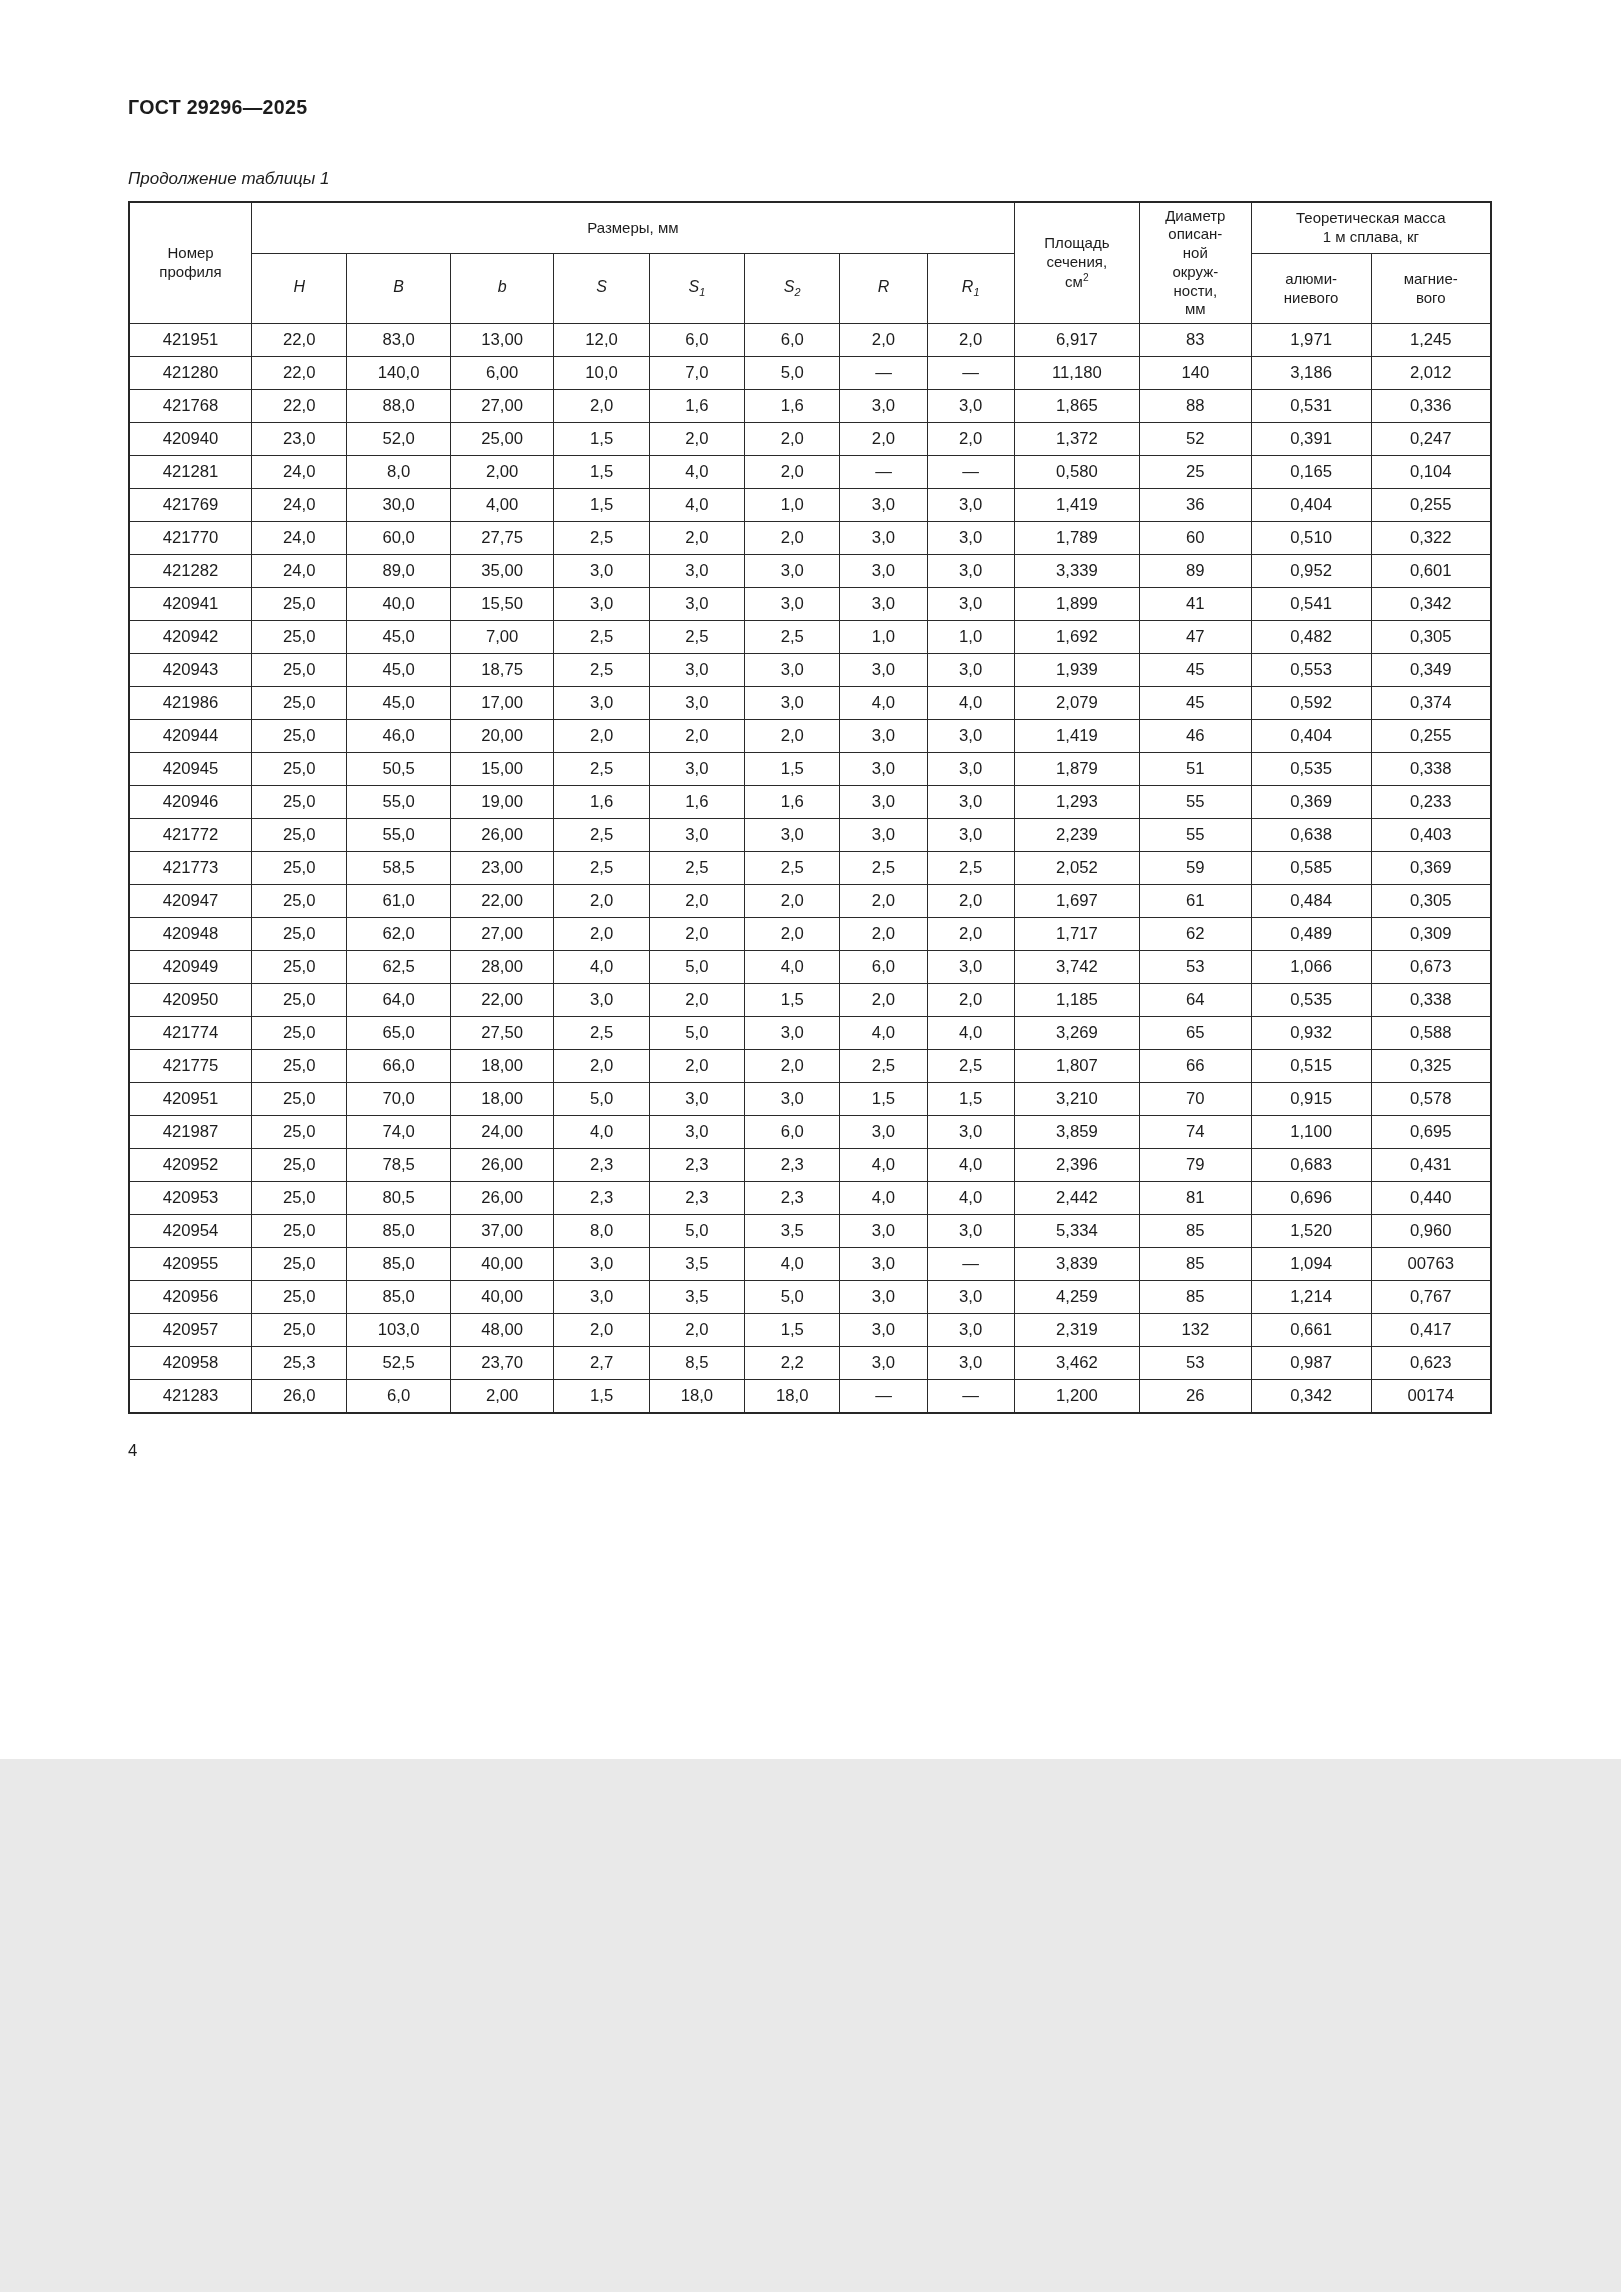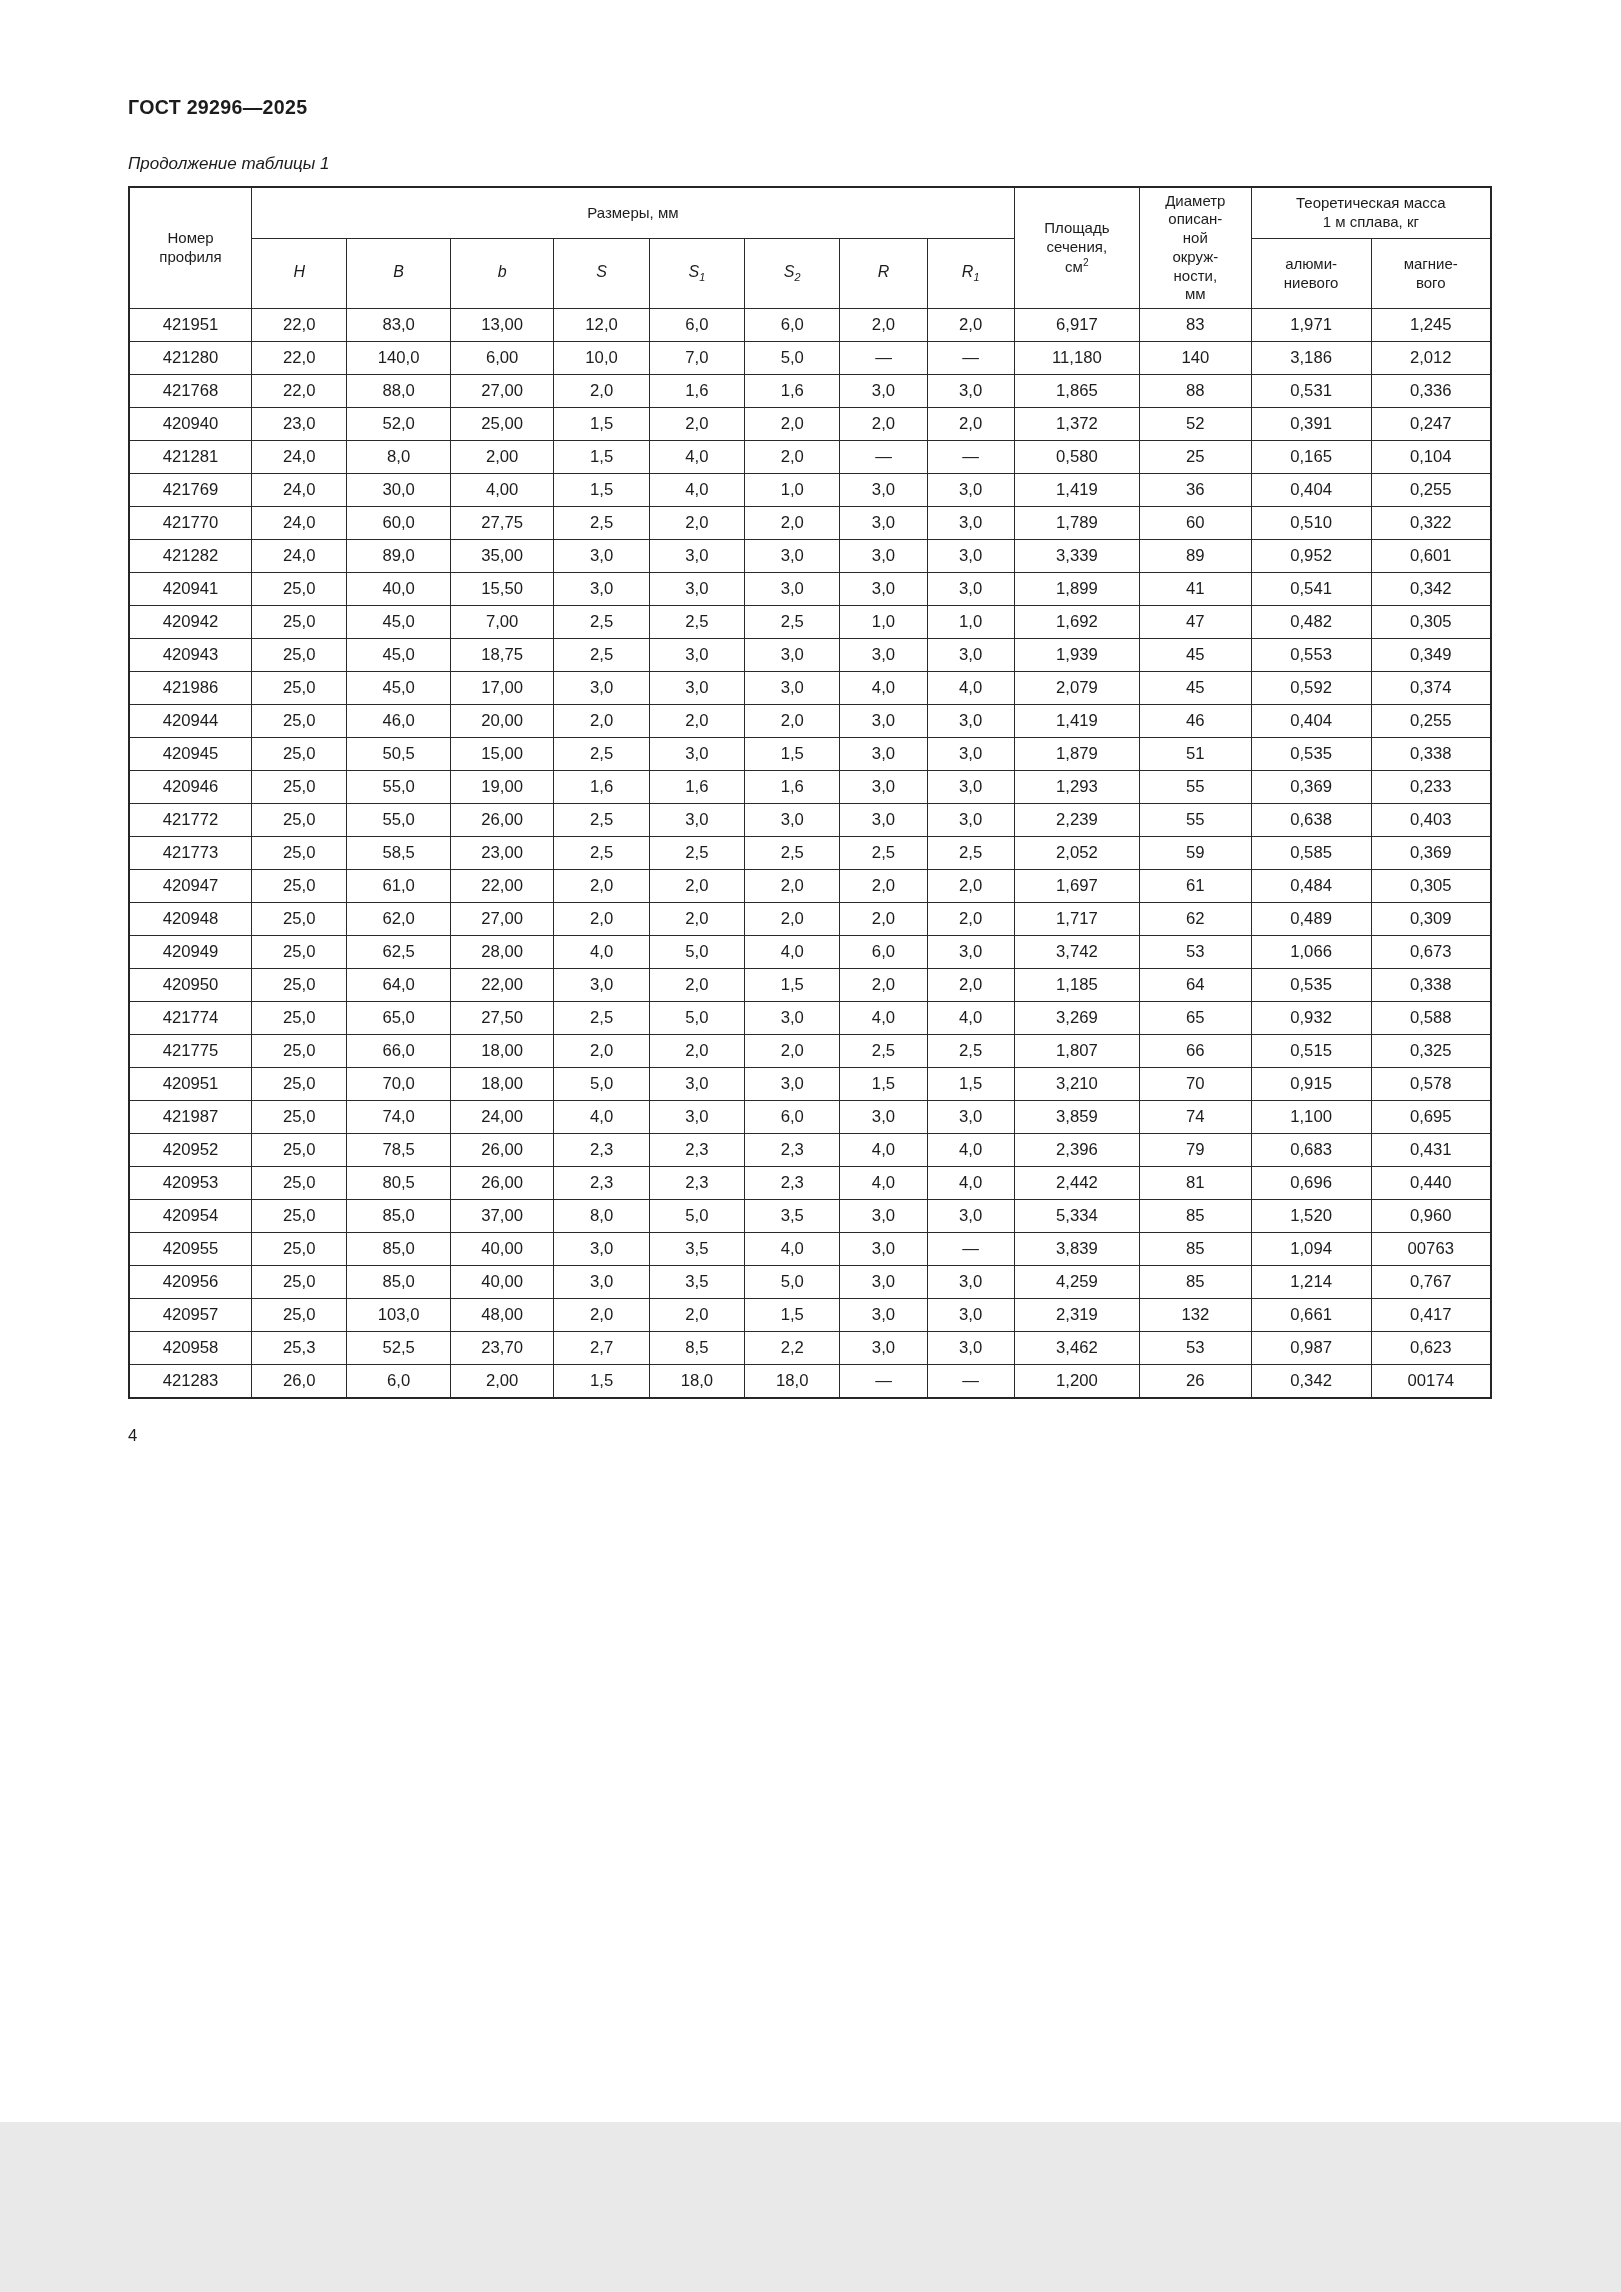--- a/index.html
+++ b/index.html
@@ -4,38 +4,38 @@
 <style>
   * { margin: 0; padding: 0; box-sizing: border-box; }
   html, body { background: #e9e9e9; }
   body {
     width: 1621px; height: 2293px;
     font-family: "Liberation Sans", "DejaVu Sans", sans-serif;
     color: #1c1c1c;
   }
   .page {
     position: relative;
-    width: 1621px; height: 2122px;
+    width: 1621px; height: 1759px;
     background: #ffffff;
     overflow: hidden;
   }
   .content {
     position: absolute;
     left: 128px; top: 96px;
     width: 1364px;
   }
   .doc-title {
     font-weight: bold;
     font-size: 19.6px;
     letter-spacing: 0.3px;
   }
   .table-caption {
     font-style: italic;
     font-size: 17px;
-    margin-top: 35px;
+    margin-top: 50px;
     margin-bottom: 11.8px;
   }
   table.profiles-table {
     width: 100%;
     border-collapse: collapse;
     table-layout: fixed;
     border: 2px solid #262626;
   }
   .profiles-table th, .profiles-table td {
     border: 1px solid #2a2a2a;

